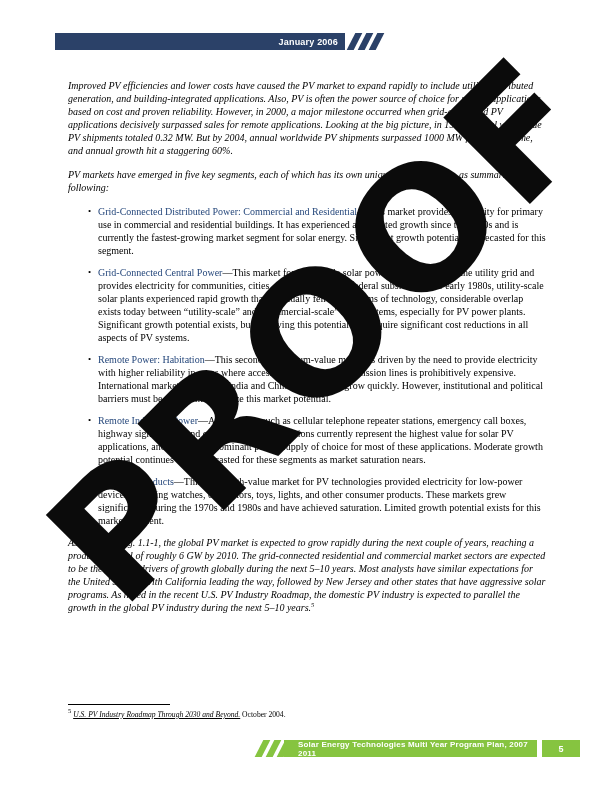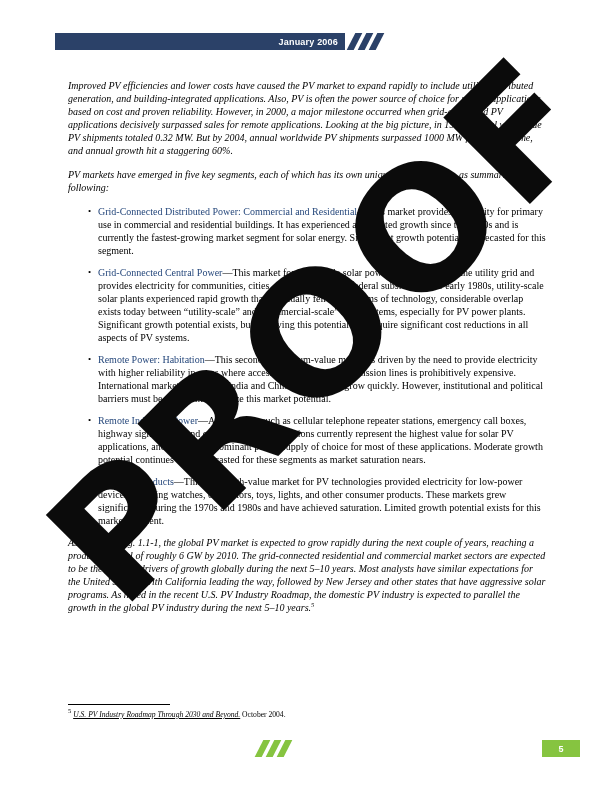--- a/index.html
+++ b/index.html
@@ -108,17 +108,20 @@
 
   <div class="fn-sep"></div>
   <div class="footnote">
     <sup>5</sup>
     <span class="src">U.S. PV Industry Roadmap Through 2030 and Beyond.</span><span> October 2004.</span>
   </div>
 
   <div class="stripe green" style="left:259px"></div>
   <div class="stripe green" style="left:270px"></div>
   <div class="stripe green" style="left:281px"></div>
+  <div class="footer-bar">
+    <span>Solar Energy Technologies Multi Year Program Plan, 2007 2011</span>
+  </div>
   <div class="page-box">
     <span>5</span>
   </div>
 
 </div>
 
 </body></html>

